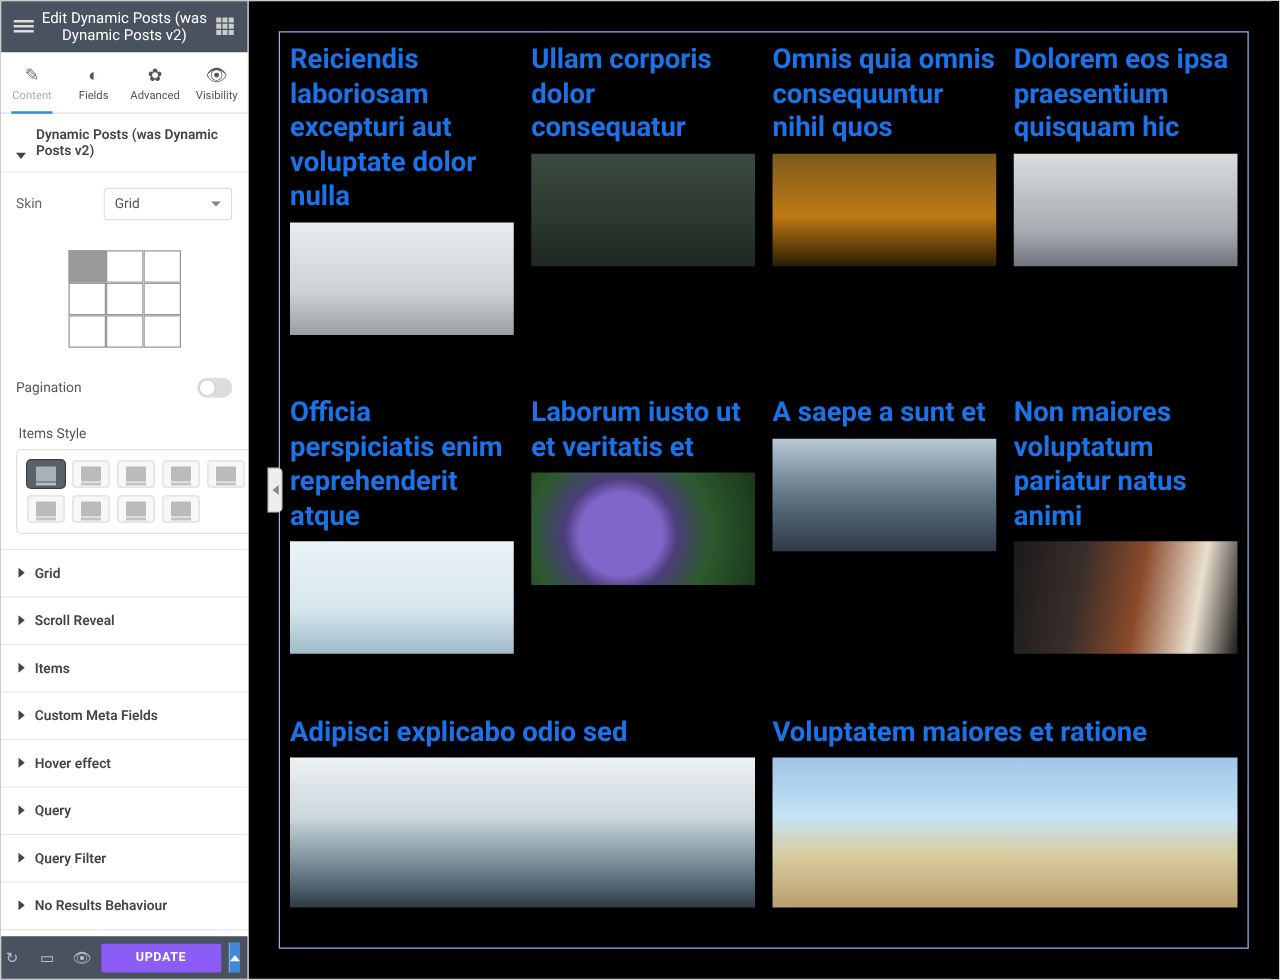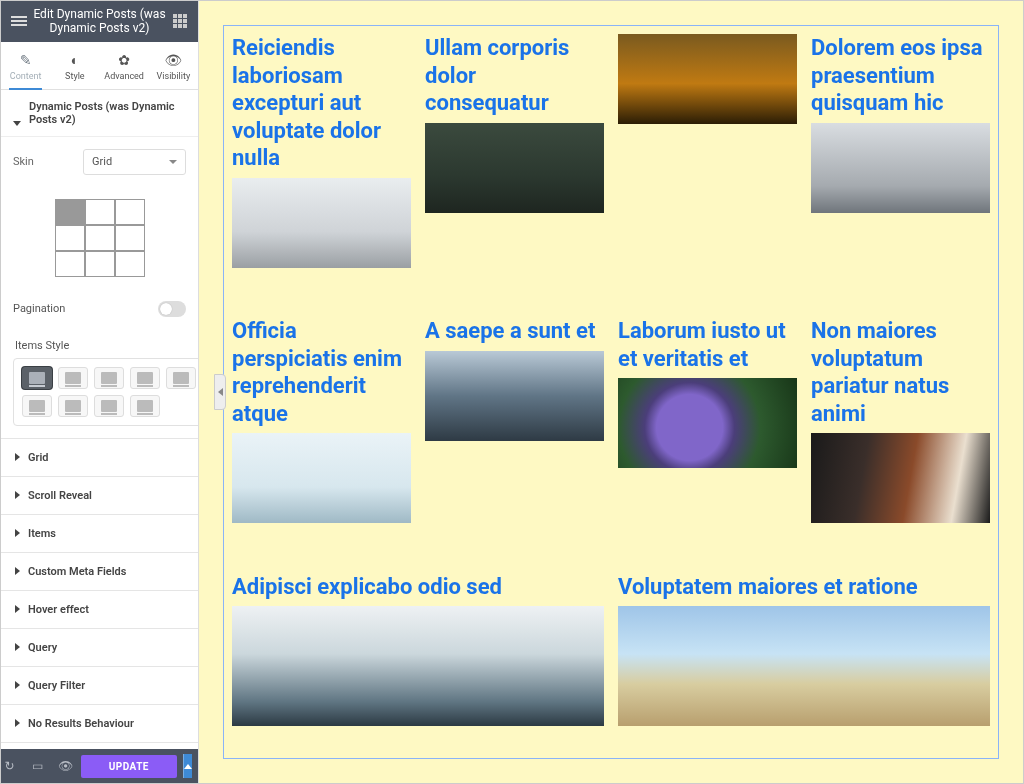--- a/index.html
+++ b/index.html
@@ -248,21 +248,21 @@
   .resize-handle::before {
     content:""; border-top:4px solid transparent; border-bottom:4px solid transparent;
     border-right:5px solid #888;
   }
 
   
   .canvas {
     flex: 1;
     padding: 24px;
     overflow: hidden;
-    background: #fef9c3;
+    background: #000000;
   }
   .edit-frame {
     border: 1px solid #8ab4f8;
     padding: 8px 8px 0 8px;
     display: grid;
     grid-template-columns: repeat(4, 1fr);
     column-gap: 14px;
     row-gap: 18px;
     height: 100%;
   }
@@ -319,21 +319,21 @@
             <div></div>
             <div></div>
             <div></div>
             <div></div>
           </span>
         </div>
     </div>
 
     <div class="sb-tabs">
       <div class="sb-tab active"><span class="tab-ico">✎</span><span>Content</span></div>
-      <div class="sb-tab"><span class="tab-ico">◐</span><span>Style</span></div>
+      <div class="sb-tab"><span class="tab-ico">◐</span><span>Fields</span></div>
       <div class="sb-tab"><span class="tab-ico">✿</span><span>Advanced</span></div>
       <div class="sb-tab"><span class="tab-ico">👁</span><span>Visibility</span></div>
     </div>
 
     <div class="sb-body">
       <div class="section-head">
         <span class="caret"></span>
         <span>Dynamic Posts (was Dynamic Posts v2)</span>
       </div>
       <div class="section-body">
@@ -449,38 +449,39 @@
     <div class="edit-frame">
       <div class="post">
         <div class="ptitle">Reiciendis laboriosam excepturi aut voluptate dolor nulla</div>
         <div class="pimg img-1"></div>
       </div>
       <div class="post">
         <div class="ptitle">Ullam corporis dolor consequatur</div>
         <div class="pimg img-2"></div>
       </div>
       <div class="post">
+        <div class="ptitle">Omnis quia omnis consequuntur nihil quos</div>
         <div class="pimg img-3"></div>
       </div>
       <div class="post">
         <div class="ptitle">Dolorem eos ipsa praesentium quisquam hic</div>
         <div class="pimg img-4"></div>
       </div>
 
       <div class="post">
         <div class="ptitle">Officia perspiciatis enim reprehenderit atque</div>
         <div class="pimg img-5"></div>
       </div>
       <div class="post">
+        <div class="ptitle">Laborum iusto ut et veritatis et</div>
+        <div class="pimg img-7"></div>
+      </div>
+      <div class="post">
         <div class="ptitle">A saepe a sunt et</div>
         <div class="pimg img-6"></div>
-      </div>
-      <div class="post">
-        <div class="ptitle">Laborum iusto ut et veritatis et</div>
-        <div class="pimg img-7"></div>
       </div>
       <div class="post">
         <div class="ptitle">Non maiores voluptatum pariatur natus animi</div>
         <div class="pimg img-8"></div>
       </div>
 
       <div class="post wide">
         <div class="ptitle">Adipisci explicabo odio sed</div>
         <div class="pimg img-9"></div>
       </div>

